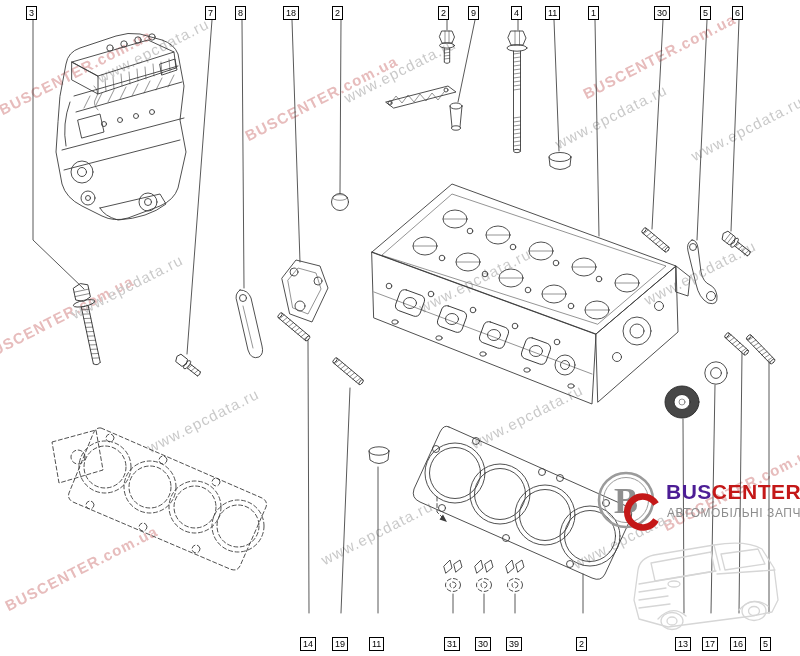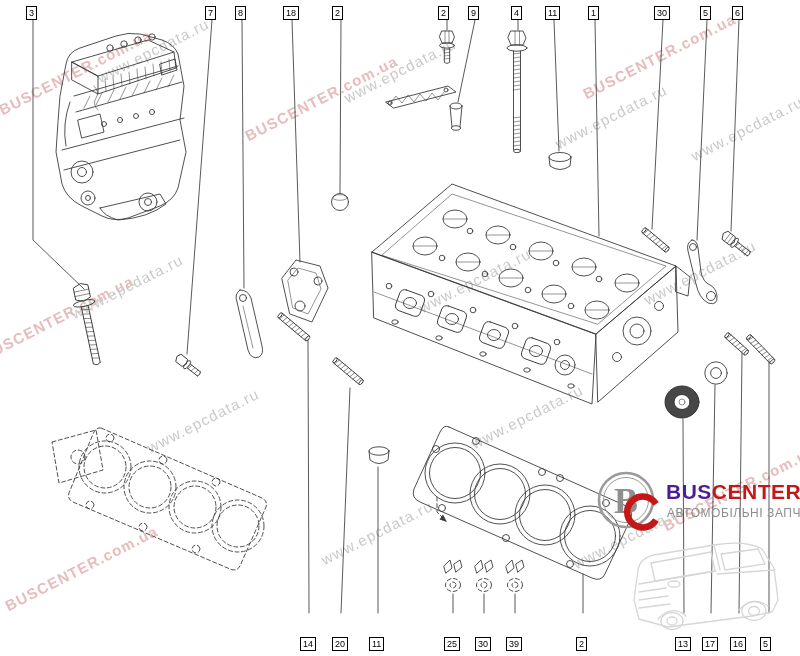--- a/index.html
+++ b/index.html
@@ -363,23 +363,23 @@
   <div class="callout" style="left:438px">2</div>
   <div class="callout" style="left:468px">9</div>
   <div class="callout" style="left:511px">4</div>
   <div class="callout" style="left:545px">11</div>
   <div class="callout" style="left:588px">1</div>
   <div class="callout" style="left:654px">30</div>
   <div class="callout" style="left:700px">5</div>
   <div class="callout" style="left:732px">6</div>
 
   <div class="callout bottom" style="left:300px">14</div>
-  <div class="callout bottom" style="left:332px">20</div>
+  <div class="callout bottom" style="left:332px">19</div>
   <div class="callout bottom" style="left:369px">11</div>
-  <div class="callout bottom" style="left:444px">25</div>
+  <div class="callout bottom" style="left:444px">31</div>
   <div class="callout bottom" style="left:475px">30</div>
   <div class="callout bottom" style="left:506px">39</div>
   <div class="callout bottom" style="left:576px">2</div>
   <div class="callout bottom" style="left:675px">13</div>
   <div class="callout bottom" style="left:702px">17</div>
   <div class="callout bottom" style="left:730px">16</div>
   <div class="callout bottom" style="left:760px">5</div>
 
   <div class="logo">
     <svg class="logo-mark" width="76" height="76" viewBox="0 0 76 76">

